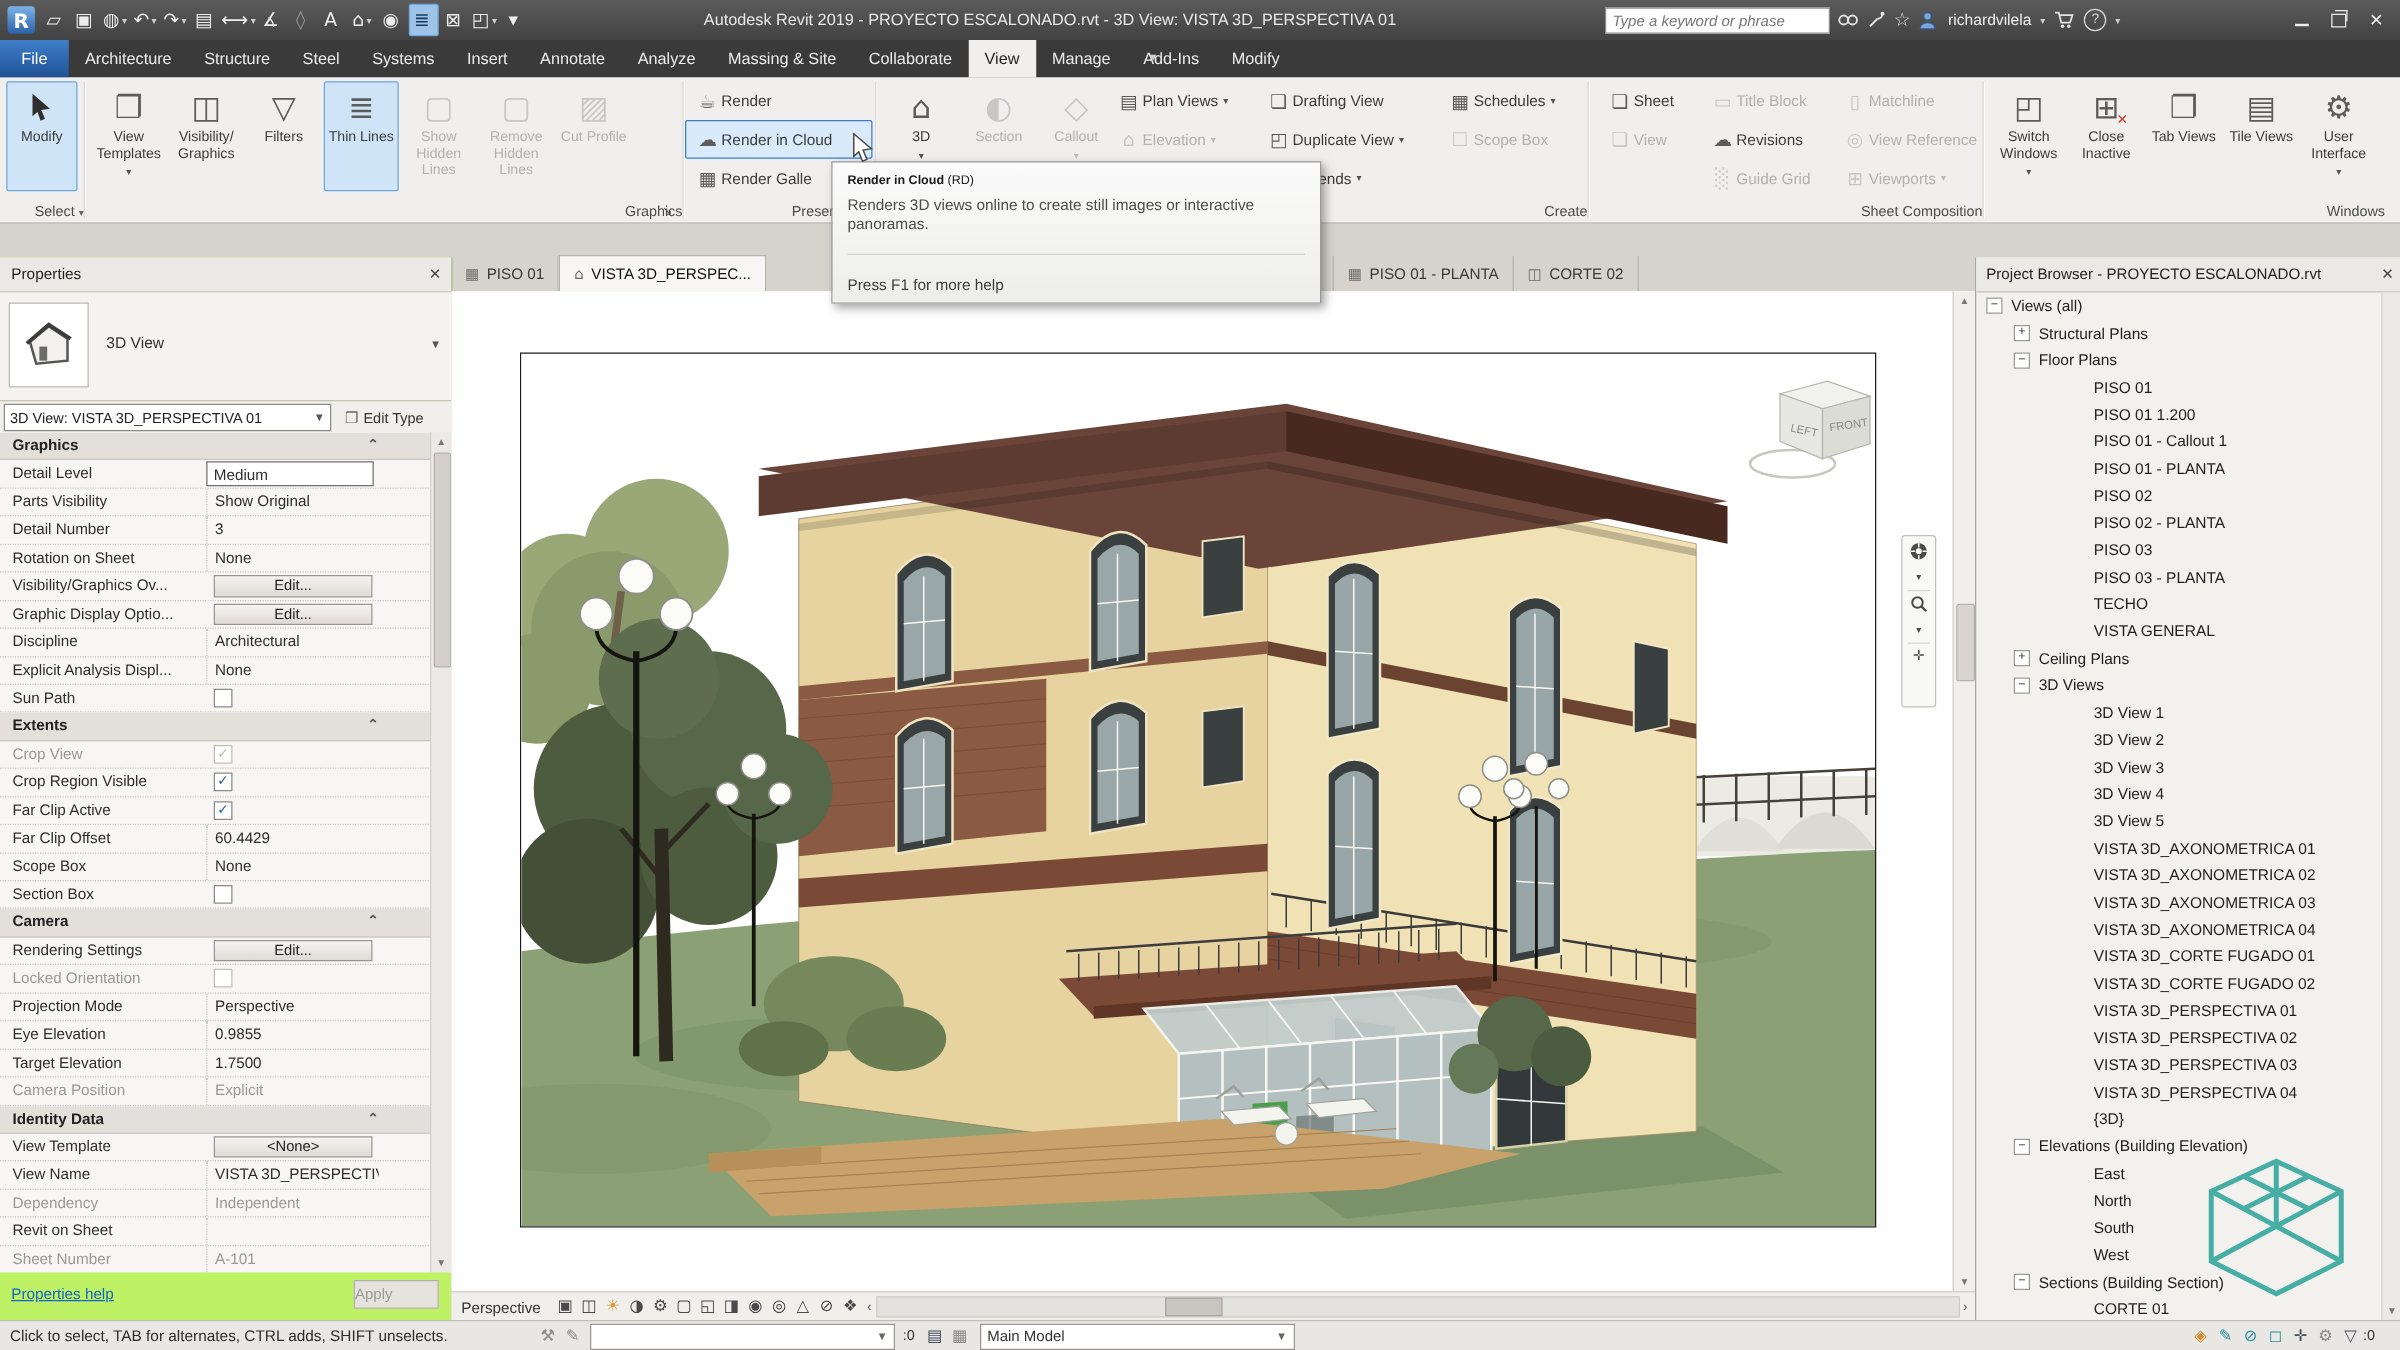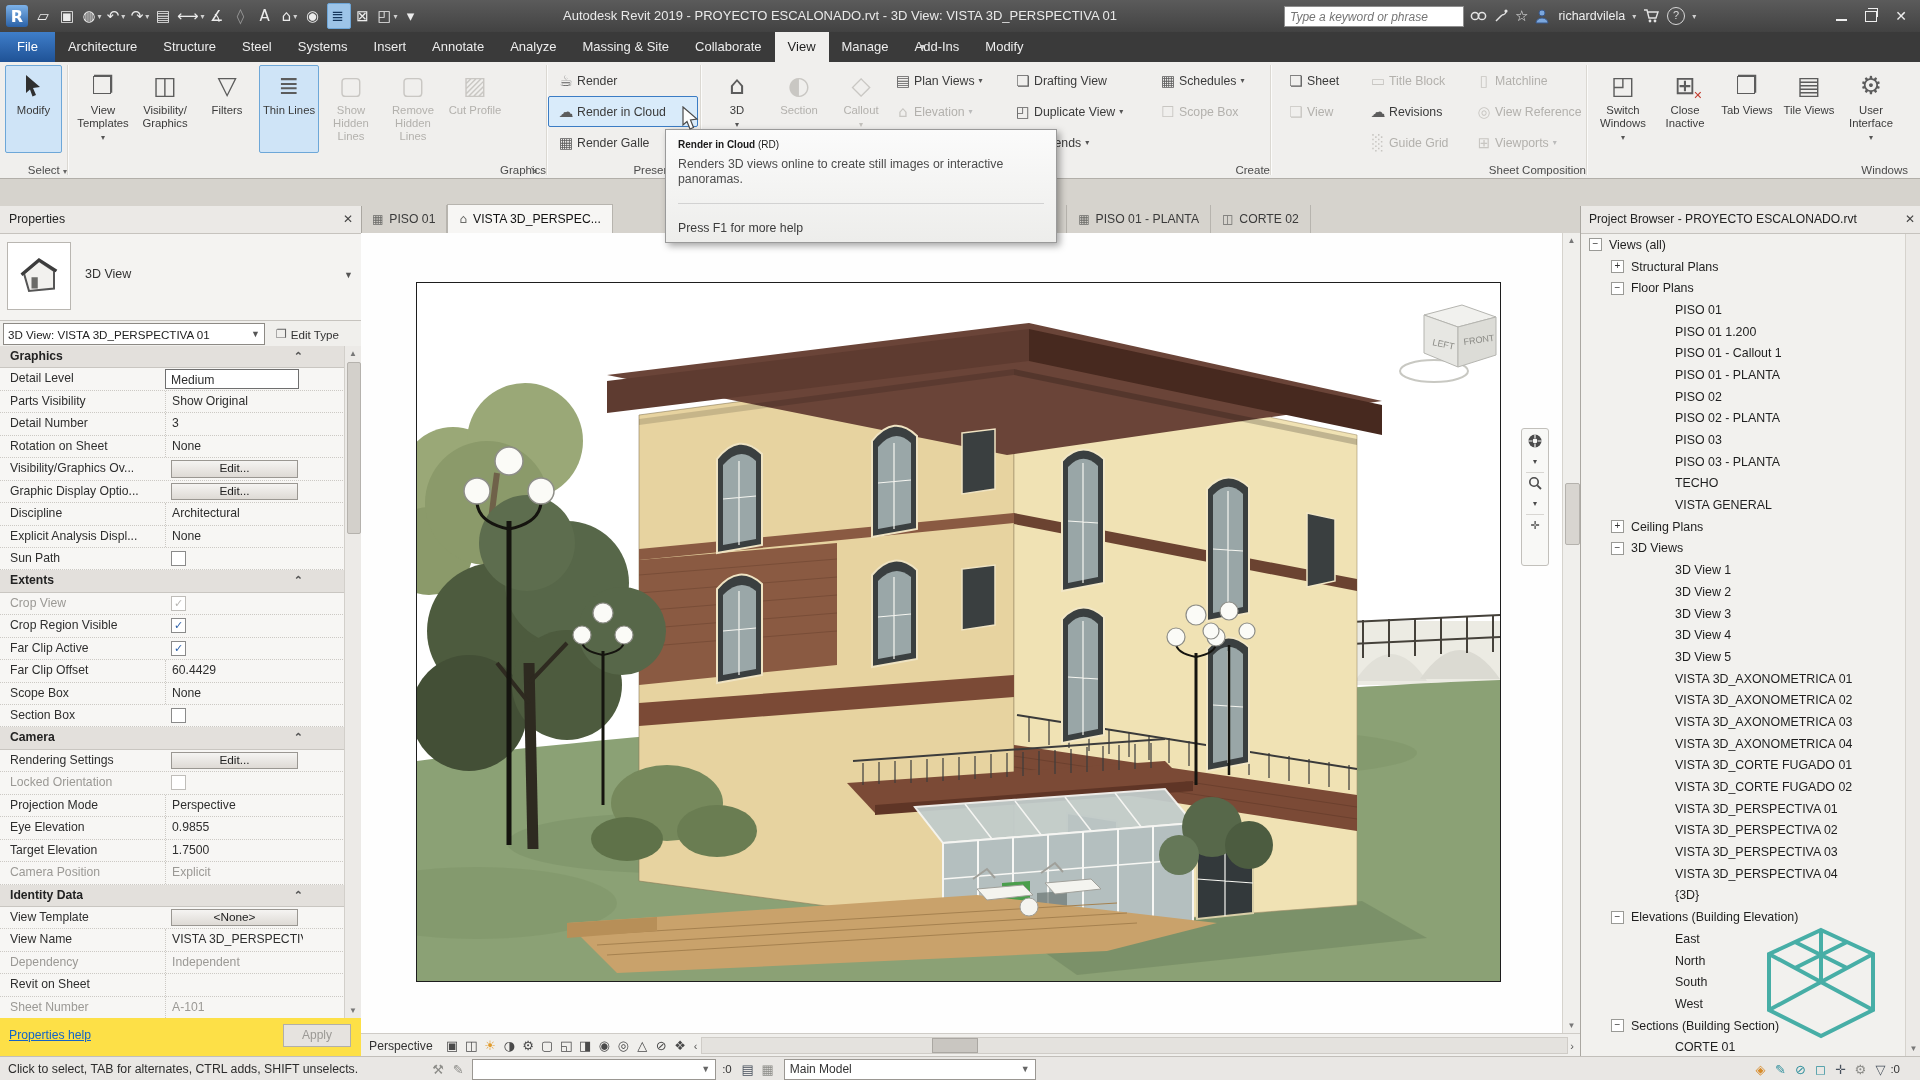--- a/index.html
+++ b/index.html
@@ -82,21 +82,21 @@
   #midstrip{left:0;top:179px;width:1920px;height:54px;background:#d6d3cd}
   #tabstrip{position:absolute;left:361px;bottom:0;right:340px;height:28px;display:flex;align-items:flex-end}
   .vtab{height:28px;display:flex;align-items:center;gap:6px;padding:0 11px;font-size:12.2px;color:#3a3a3a;
         border-right:1px solid #b7b4ae;white-space:nowrap}
   .vtab .tg{font-size:12px;color:#6b6b68;font-family:"DejaVu Sans",sans-serif}
   .vtab.active{background:#f7f6f4;border-top:1px solid #b7b4ae;border-left:1px solid #b7b4ae;color:#111}
   .vtab.spacer{width:368px;padding:0;border-right:0}
   #tablist-arrow{position:absolute;right:-322px;bottom:6px;font-size:10px;color:#555}
 
   
-  #palette{left:0;top:206px;width:361px;height:850px;background:#fde047;border-right:1px solid #aaa7a1}
+  #palette{left:0;top:206px;width:361px;height:850px;background:#bef264;border-right:1px solid #aaa7a1}
   #palhead{height:27px;line-height:27px;background:#ebe9e6;border-bottom:1px solid #c6c3be;
      font-size:12.3px;color:#222;padding-left:9px;position:relative}
   #palclose{position:absolute;right:8px;top:0;font-size:12px;color:#444}
   #typearea{height:86px;background:#f4f3f1;border-bottom:1px solid #c6c3be;position:relative}
   #typebox{position:absolute;left:7px;top:8px;width:62px;height:66px;background:#fff;border:1px solid #b9b6b1;
      display:flex;align-items:center;justify-content:center}
   #typelabel{position:absolute;left:85px;top:33px;font-size:12.5px;color:#333}
   #typedrop{position:absolute;right:8px;top:36px;font-size:9px;color:#555}
   #selrow{height:26px;display:flex;align-items:center;border-bottom:1px solid #c6c3be;background:#f0efec}
   #selcombo{margin-left:3px;width:252px;height:20px;background:#fff;border:1px solid #8d8a85;
@@ -122,21 +122,21 @@
         text-align:center;margin:2px 5px 2px 6px;line-height:15px;font-size:11.8px;padding:0;color:#222}
   .prow.boxed .pval{border:1px solid #6f6f6f;background:#fff;margin:1px 4px 1px 0;padding-left:5px}
   .prow.dim{color:#9b9995}
   .prow.dim .pchk{border-color:#bfbdb9;color:#b8b6b2}
   #palscroll{position:absolute;right:0;top:140px;bottom:38px;width:16px;background:#eceae7;border-left:1px solid #d2cfca}
   .sarrow{position:absolute;left:0;width:16px;height:15px;font-size:8px;color:#777;text-align:center;line-height:15px}
   #palthumb{position:absolute;left:2px;top:16px;width:12px;height:170px;background:#d3d0cb;border:1px solid #b5b2ad;border-radius:2px}
   #palfoot{position:absolute;left:0;bottom:8px;right:0;height:24px}
   #prophelp{position:absolute;left:9px;top:4px;font-size:12.2px;color:#1464c8;text-decoration:underline}
   #applybtn{position:absolute;right:10px;top:0;width:66px;height:21px;background:#e6e3df;border:1px solid #b2afa9;
-     font-size:12px;color:#9b9995;text-align:center;line-height:20px}
+     font-size:12px;color:#9b9995;text-align:left;line-height:20px}
 
   
   #canvas{left:361px;top:233px;width:1219px;height:800px;background:#fefefe;overflow:hidden}
   #crop{position:absolute;left:55px;top:49px;width:1083px;height:698px;border:1.5px solid #1d1d1d;overflow:hidden;background:#fff}
   #crop svg{display:block}
   #viewcube{position:absolute;left:1035px;top:60px;width:115px;height:100px}
   #navbar{position:absolute;left:1160px;top:195px;width:26px;height:132px;background:#f8f8f6;
      border:1px solid #c2c0bb;border-radius:3px;display:flex;flex-direction:column;align-items:center;padding-top:4px;gap:3px}
   .nbi{color:#4a4a4a;font-size:12px;line-height:14px}
   .nbsep{width:18px;height:1px;background:#d8d6d2}

